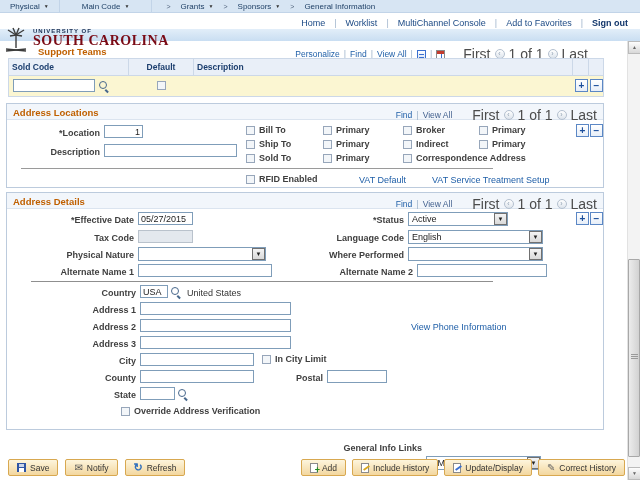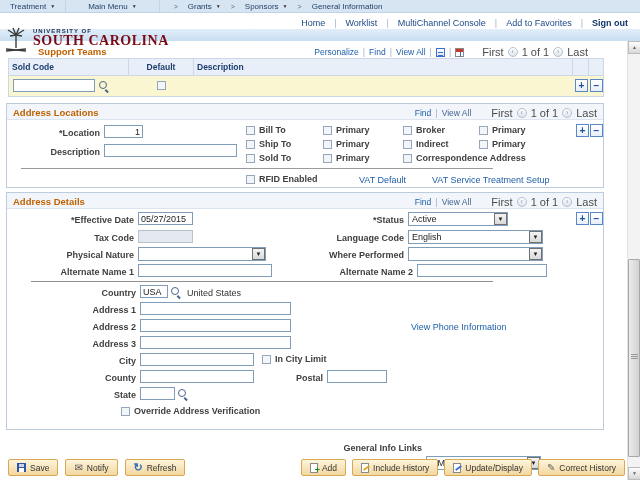--- a/index.html
+++ b/index.html
@@ -43,21 +43,21 @@
   .lbl { position:absolute; font-size:9px; font-weight:bold; color:#3f3f3f; text-align:right; white-space:nowrap; }
   .mag { position:absolute; width:11px; height:11px; cursor:pointer; }
   .mag::before { content:''; position:absolute; left:0; top:0; width:6px; height:6px; border:1.5px solid #48688c; border-radius:50%; }
   .mag::after { content:''; position:absolute; left:7px; top:8px; width:4px; height:2px; background:#48688c; transform:rotate(45deg); transform-origin:0 0; }
   .dd { position:absolute; height:14px; border:1px solid #7f9db9; background:#fff; }
   .dd-val { position:absolute; left:3px; top:1px; font-size:9px; color:#222; white-space:nowrap; }
   .dd-btn { position:absolute; right:0; top:0; width:13px; height:12px; background:linear-gradient(#f4f4f4,#d9d9d9); border:1px solid #707070; display:flex; align-items:center; justify-content:center; cursor:pointer; }
   .dd-tri { font-size:6px; color:#222; line-height:1; }
   .pm { position:absolute; width:13px; height:13px; border:1px solid #5b87c5; background:linear-gradient(#fff,#e7eef8); color:#1c4f9c; font-weight:bold; font-size:10px; line-height:11px; text-align:center; cursor:pointer; }
   .navcirc { display:inline-block; width:10px; height:10px; border:1px solid #b4c0cf; border-radius:50%; background:linear-gradient(#fff,#dde4ec); color:#90a0b2; font-size:7px; line-height:8px; text-align:center; cursor:pointer; flex:none; }
-  .navtxt { font-size:11px; color:#4c4c4c; white-space:nowrap; }
+  .navtxt { font-size:14px; color:#4c4c4c; white-space:nowrap; }
   .sect-toolbar { position:absolute; display:flex; align-items:center; gap:4px; font-size:8.5px; }
   .hr { position:absolute; height:1px; background:#9a9a9a; }
   
   .st-title { position:absolute; left:38px; top:46px; font-size:9.5px; font-weight:bold; color:#c06000; }
   .st-table { position:absolute; left:8px; top:58px; width:596px; height:39px; border:1px solid #ccd8e8; }
   .st-head { position:absolute; left:0; top:0; right:0; height:17px; background:#e9eff8; border-bottom:1px solid #ccd8e8; }
   .st-row  { position:absolute; left:0; top:17px; right:0; height:20px; background:#fbf6d2; }
   .st-cell { position:absolute; top:0; bottom:0; border-right:1px solid #ccd8e8; font-size:8.5px; font-weight:bold; color:#1c3e6e; display:flex; align-items:center; padding:0 3px; }
   .icon-grid { display:inline-block; width:9px; height:9px; border:1px solid #3a6fd0; background:linear-gradient(#fff,#dce6f5); position:relative; cursor:pointer; }
   .icon-grid::after { content:''; position:absolute; left:1px; top:3px; width:5px; height:1px; background:#3a6fd0; box-shadow:0 3px 0 #3a6fd0; }
@@ -91,25 +91,25 @@
   .sb-thumb { position:absolute; left:0; top:218px; width:12px; height:198px; background:linear-gradient(90deg,#ececec,#d2d2d2); border:1px solid #a8a8a8; border-radius:1px; cursor:grab; }
   .sb-thumb::after { content:''; position:absolute; left:2px; top:94px; width:7px; height:1px; background:#9a9a9a; box-shadow:0 2px 0 #9a9a9a, 0 4px 0 #9a9a9a; }
 </style>
 </head>
 <body>
 
 <div class="screen">
 
   <div class="crumbbar">
     <span class="crumb-cell">
-      <span>Treatment</span>
+      <span>Physical</span>
       <span class="tri-dn">▼</span>
     </span>
     <span class="crumb-cell" style="padding:0 22px;">
-      <span>Main Menu</span>
+      <span>Main Code</span>
       <span class="tri-dn">▼</span>
     </span>
     <span class="crumb-sep" style="margin-left:10px;">&gt;</span>
     <span class="crumb-plain">
       <span>Grants</span>
       <span class="tri-dn">▼</span>
     </span>
     <span class="crumb-sep">&gt;</span>
     <span class="crumb-plain">
       <span>Sponsors</span>

